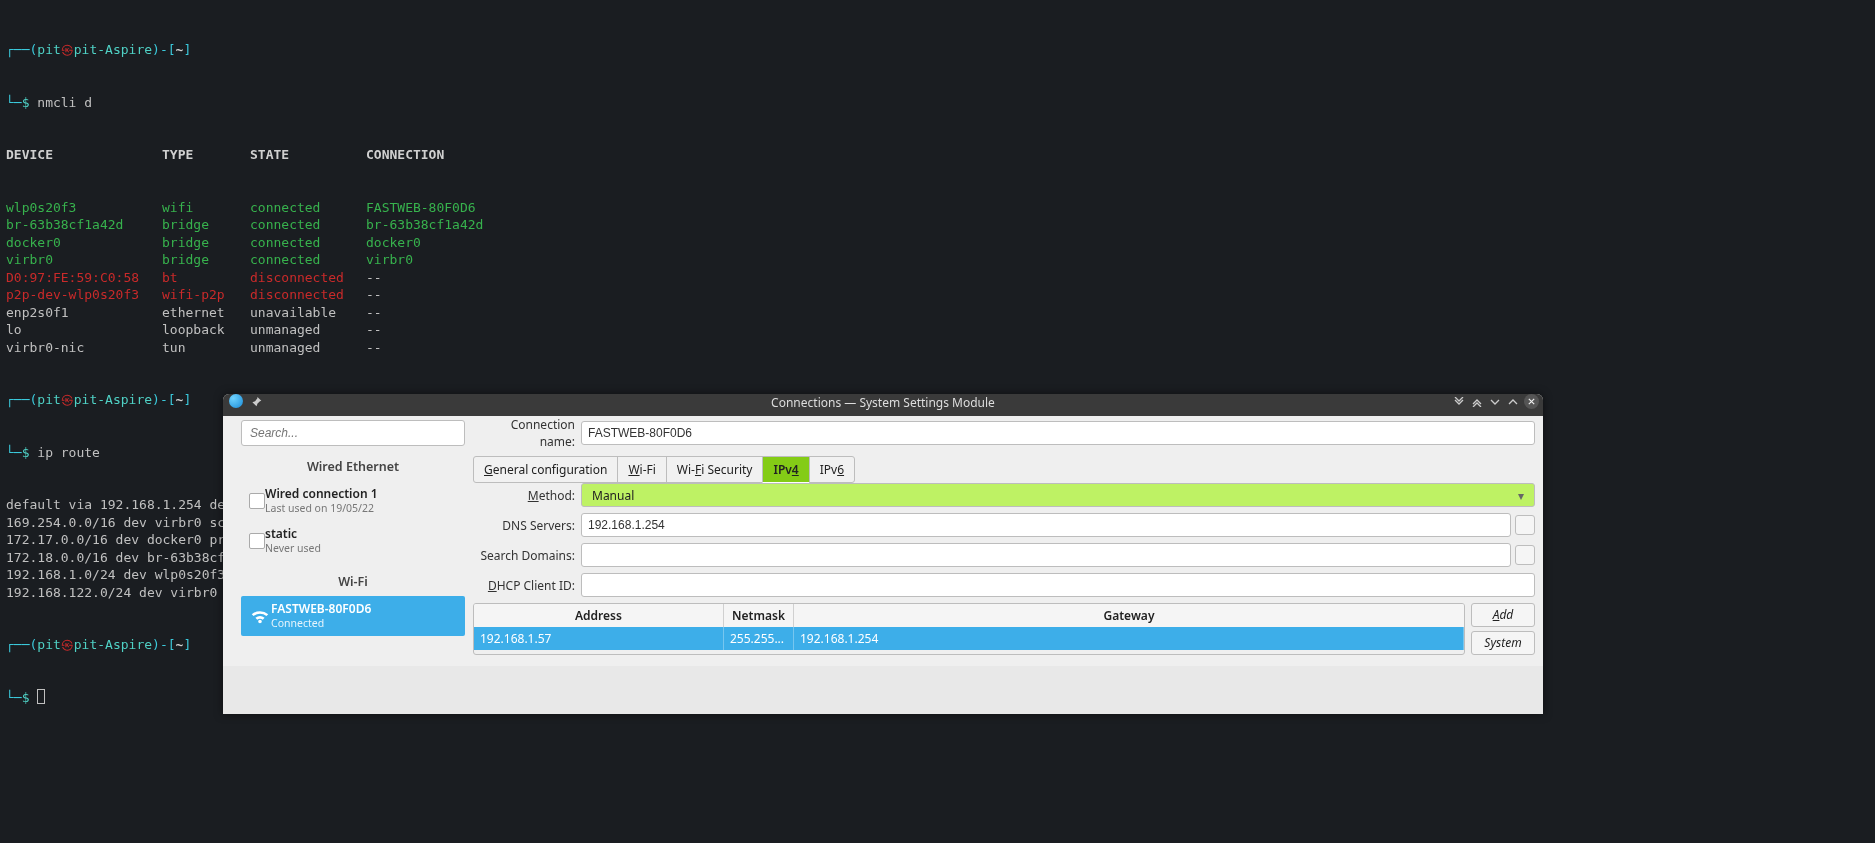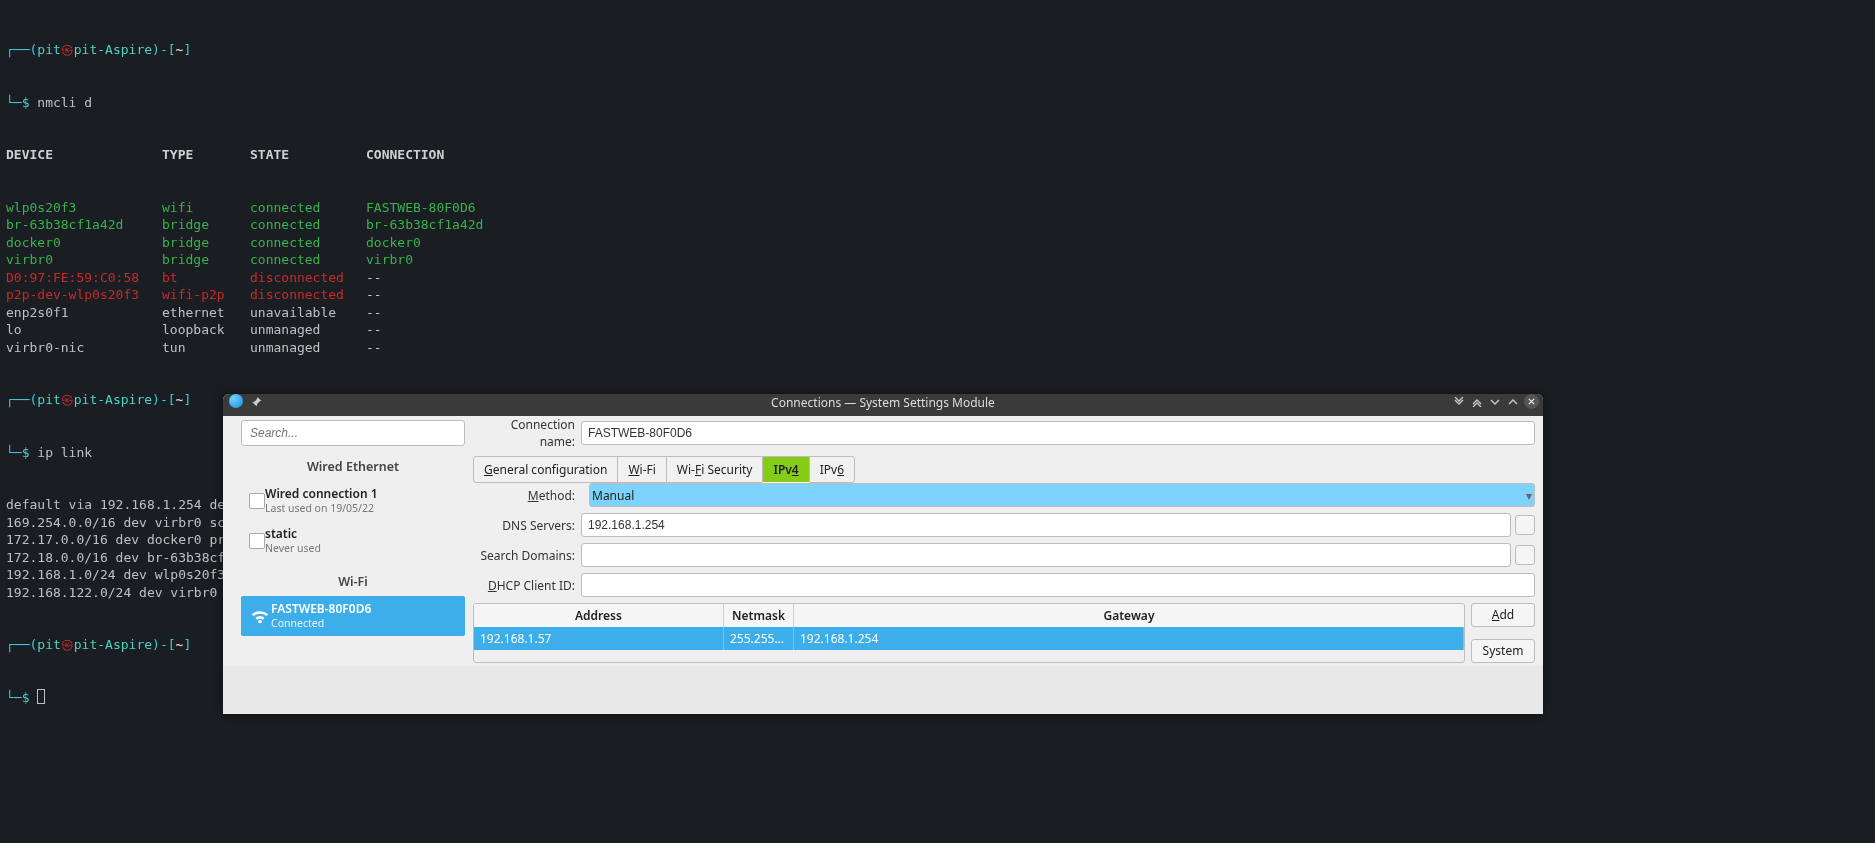--- a/index.html
+++ b/index.html
@@ -150,23 +150,23 @@
     padding:0 6px;
     background:#fff;
     font-size:12px;
     color:#333;
   }
   .form-select {
     flex:1;
     height:24px;
     border:1px solid #bdbdbd;
     border-radius:3px;
-    background:#7dd3fc;
-    padding:0 2px;
-    display:flex; align-items:center; justify-content:space-between;margin-left:8px;
+    background:#bef264;
+    padding:0 10px;
+    display:flex; align-items:center; justify-content:space-between;
   }
   .end-btn {
     width:20px; height:20px; margin-left:4px;
     border:1px solid #bdbdbd; border-radius:3px; background:#f5f5f5;
   }
   .tabs {
     display:flex;
   }
   .tab {
     padding: 4px 10px;
@@ -206,21 +206,21 @@
     padding:3px 6px;
     border-right:1px solid rgba(255,255,255,.3);
     color:#fff;
   }
   .ip-row {
     background:#3daee9;
   }
   .col-addr { width: 250px; }
   .col-mask { width: 70px; }
   .col-gw   { flex:1; }
-  .ip-btns { display:flex; flex-direction:column; gap:12px; width:64px; }
+  .ip-btns { display:flex; flex-direction:column; gap:4px; width:64px;font-style:italic; }
   .ip-btn {
     height:24px;
     border:1px solid #bdbdbd;
     border-radius:3px;
     background:#f5f5f5;
     text-align:center;
     line-height:22px;
     cursor:pointer;
   }
 </style>
@@ -231,21 +231,21 @@
   <div><span class="c-brace">┌──(</span><span class="c-cyan">pit</span><span class="c-at">㉿</span><span class="c-cyan">pit-Aspire</span><span class="c-brace">)-[</span><span class="c-white">~</span><span class="c-brace">]</span></div>
   <div><span class="c-brace">└─</span><span class="c-cyan">$</span><span> </span><span class="c-gray">nmcli d</span></div>
   <div class="term-row c-white">
     <span class="col-dev">DEVICE</span>
     <span class="col-type">TYPE</span>
     <span class="col-state">STATE</span>
     <span class="col-conn">CONNECTION</span>
   </div>
   <div id="nmcli-rows"><div class="term-row c-green"><span class="col-dev">wlp0s20f3</span><span class="col-type">wifi</span><span class="col-state">connected</span><span class="col-conn ">FASTWEB-80F0D6</span></div><div class="term-row c-green"><span class="col-dev">br-63b38cf1a42d</span><span class="col-type">bridge</span><span class="col-state">connected</span><span class="col-conn ">br-63b38cf1a42d</span></div><div class="term-row c-green"><span class="col-dev">docker0</span><span class="col-type">bridge</span><span class="col-state">connected</span><span class="col-conn ">docker0</span></div><div class="term-row c-green"><span class="col-dev">virbr0</span><span class="col-type">bridge</span><span class="col-state">connected</span><span class="col-conn ">virbr0</span></div><div class="term-row c-red"><span class="col-dev">D0:97:FE:59:C0:58</span><span class="col-type">bt</span><span class="col-state">disconnected</span><span class="col-conn c-gray">--</span></div><div class="term-row c-red"><span class="col-dev">p2p-dev-wlp0s20f3</span><span class="col-type">wifi-p2p</span><span class="col-state">disconnected</span><span class="col-conn c-gray">--</span></div><div class="term-row c-gray"><span class="col-dev">enp2s0f1</span><span class="col-type">ethernet</span><span class="col-state">unavailable</span><span class="col-conn c-gray">--</span></div><div class="term-row c-gray"><span class="col-dev">lo</span><span class="col-type">loopback</span><span class="col-state">unmanaged</span><span class="col-conn c-gray">--</span></div><div class="term-row c-gray"><span class="col-dev">virbr0-nic</span><span class="col-type">tun</span><span class="col-state">unmanaged</span><span class="col-conn c-gray">--</span></div></div>
   <div><span class="c-brace">┌──(</span><span class="c-cyan">pit</span><span class="c-at">㉿</span><span class="c-cyan">pit-Aspire</span><span class="c-brace">)-[</span><span class="c-white">~</span><span class="c-brace">]</span></div>
-  <div><span class="c-brace">└─</span><span class="c-cyan">$</span><span> </span><span class="c-gray">ip link</span></div>
+  <div><span class="c-brace">└─</span><span class="c-cyan">$</span><span> </span><span class="c-gray">ip route</span></div>
   <div id="route-rows"><div class="c-gray">default via 192.168.1.254 dev wlp0s20f3 proto dhcp metric 600</div><div class="c-gray">169.254.0.0/16 dev virbr0 scope link metric 1000 linkdown</div><div class="c-gray">172.17.0.0/16 dev docker0 proto kernel scope link src 172.17.0.1 linkdown</div><div class="c-gray">172.18.0.0/16 dev br-63b38cf1a42d proto kernel scope link src 172.18.0.1 linkdown</div><div class="c-gray">192.168.1.0/24 dev wlp0s20f3 proto kernel scope link src 192.168.1.57 metric 600</div><div class="c-gray">192.168.122.0/24 dev virbr0 proto kernel scope link src 192.168.122.1 linkdown</div></div>
   <div><span class="c-brace">┌──(</span><span class="c-cyan">pit</span><span class="c-at">㉿</span><span class="c-cyan">pit-Aspire</span><span class="c-brace">)-[</span><span class="c-white">~</span><span class="c-brace">]</span></div>
   <div><span class="c-brace">└─</span><span class="c-cyan">$</span><span> </span><span class="cursor"></span></div>
 </div>
 
 <div class="window">
   <div class="titlebar">
     <div class="tb-left">
       <div class="globe"></div>
       <div class="tb-icon">

